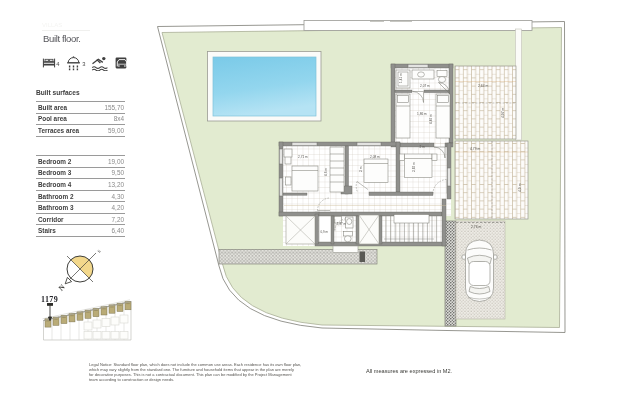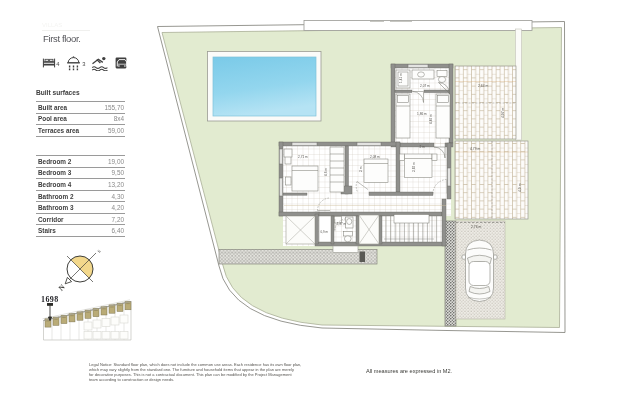--- a/index.html
+++ b/index.html
@@ -326,21 +326,21 @@
 <path d="M384,239 h50" stroke-width="0.4"></path>
 </g>
 
 <path d="M284,205.5 H446" stroke="#cdbd9a" stroke-width="0.5" fill="none" opacity="0.85"></path>
 
 <rect x="333" y="246" width="25" height="6.5" fill="#fdfdfb" stroke="#9a9a92" stroke-width="0.6"></rect>
 </svg>
 
 <div class="abs" style="left:42px;top:22px;width:48px;height:8px;border-bottom:1px solid #f0f0ee;color:#f4f4f2;font-size:6px;">VILLAS</div>
 
-<div class="abs" style="left:43px;top:33px;font-size:9.5px;color:#55555a;letter-spacing:-0.35px;">First floor.</div>
+<div class="abs" style="left:43px;top:33px;font-size:9.5px;color:#55555a;letter-spacing:-0.35px;">Built floor.</div>
 
 <svg class="abs" style="left:40px;top:56px;" width="95" height="15" viewBox="0 0 95 15">
 
 <g fill="none" stroke="#3f3f3f" stroke-width="1">
 <path d="M3.4,2.6 v8.8 M14.6,2.6 v8.8"></path>
 <path d="M3.4,8.6 h11.2 M3.4,6 h11.2" stroke-width="1.6"></path>
 <rect x="5" y="3.3" width="3.4" height="1.9" stroke-width="0.8"></rect>
 <rect x="9.6" y="3.3" width="3.4" height="1.9" stroke-width="0.8"></rect>
 </g>
 <text x="16.2" y="10.3" font-size="5.8" fill="#4b4b4b">4</text>
@@ -391,21 +391,21 @@
 <svg class="abs" style="left:55px;top:244px;" width="52" height="52" viewBox="0 0 52 52">
 <path d="M15.8,15.8 A13,13 0 0 1 34.2,34.2 Z" fill="#f3d88c"></path>
 <circle cx="25" cy="25" r="13" fill="none" stroke="#3e3e3a" stroke-width="1"></circle>
 <path d="M12,12 L38,38" stroke="#3e3e3a" stroke-width="0.7"></path>
 <path d="M41,9 L11.5,38.5" stroke="#3e3e3a" stroke-width="0.7"></path>
 <path d="M10.2,39.8 l2.2,-6.4 l4.2,4.2 Z" fill="#fff" stroke="#3e3e3a" stroke-width="0.9"></path>
 <text x="3.5" y="46" font-size="7.5" font-weight="bold" fill="#3e3e3a" transform="rotate(-45 6.5 43)" font-family="Liberation Serif, serif">N</text>
 <text x="42.5" y="8.5" font-size="6" fill="#3e3e3a" transform="rotate(-45 44 6.5)" font-family="Liberation Serif, serif">s</text>
 </svg>
 
-<div class="abs" style="left:41px;top:295px;font-size:8px;font-weight:bold;color:#26262b;font-family:'Liberation Serif',serif;letter-spacing:0.4px;">1698</div>
+<div class="abs" style="left:41px;top:295px;font-size:8px;font-weight:bold;color:#26262b;font-family:'Liberation Serif',serif;letter-spacing:0.4px;">1179</div>
 
 <svg class="abs" style="left:38px;top:296px;" width="100" height="50" viewBox="0 0 100 50">
 
 <path d="M5.5,24.5 L93,5.5 L93,44 L5.5,44 Z" fill="#ffffff" stroke="#c2c2bc" stroke-width="0.7"></path>
 <path d="M5.5,24.5 L93,5.5" stroke="#9c9c96" stroke-width="0.7" fill="none"></path>
 <path d="M14,23 v21 M23,21 v23 M32,19 v25 M41,17.5 v26.5 M50,15.5 v28.5 M59,13.5 v30.5 M68,12 v32 M77,10 v34 M86,8 v36" stroke="#cfcfc9" stroke-width="0.5"></path>
 
 <g fill="#fdfdfb" stroke="#d6d6d0" stroke-width="0.55">
 <rect x="46" y="26" width="8" height="8"></rect>
         <rect x="55" y="24" width="8" height="8"></rect>

